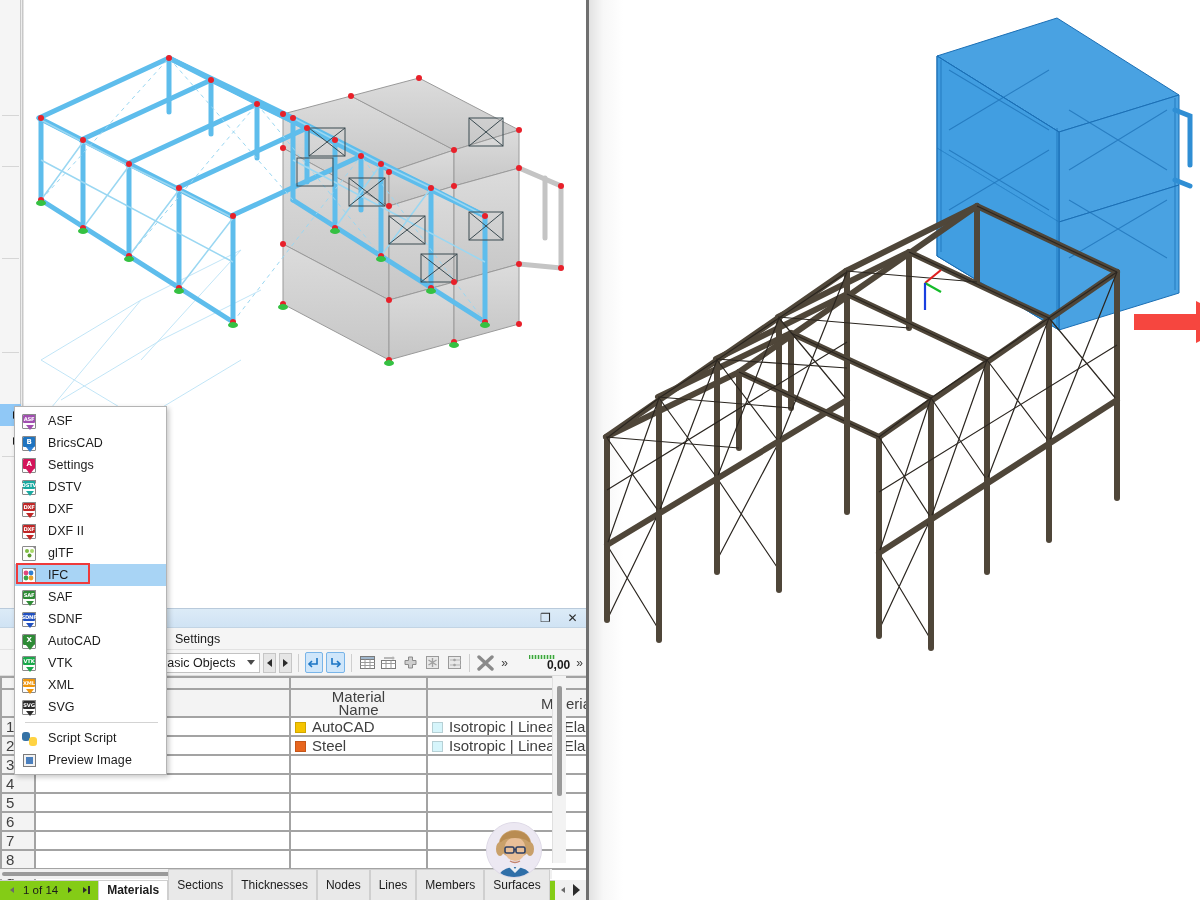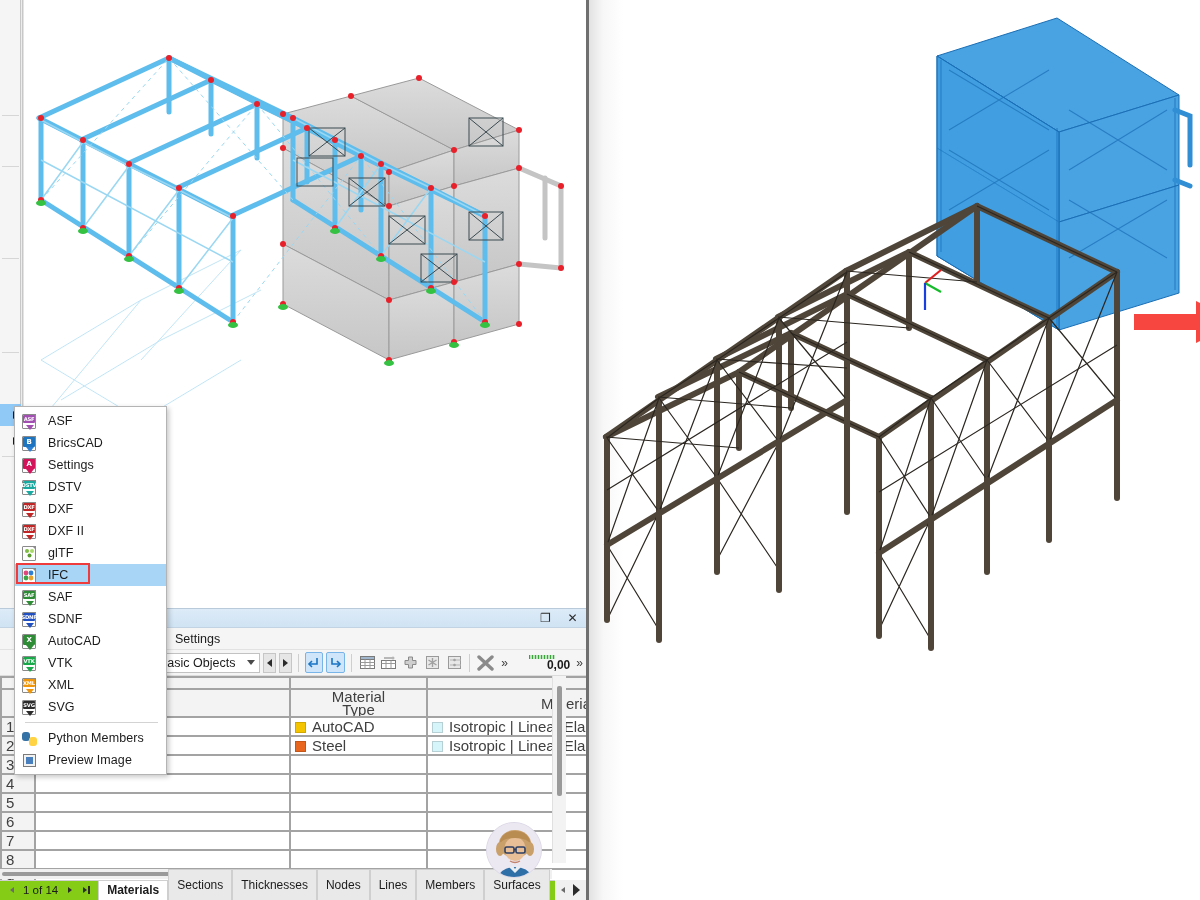--- a/index.html
+++ b/index.html
@@ -529,21 +529,21 @@
               <th class="grp" style="width:34px"></th>
               <th class="grp" style="width:255px"></th>
               <th class="grp" style="width:137px"></th>
               <th class="grp" style="width:214px"></th>
             </tr>
             <tr>
               <th></th>
               <th style="text-align:left">l Name</th>
               <th>
                 <span>Material</span><br>
-                <span>Type</span>
+                <span>Name</span>
               </th>
               <th style="text-align:right">Material Mode</th>
             </tr>
           </thead>
           <tbody>
             <tr>
               <td class="rownum">1</td>
               <td>1-1:2004/NA:2010</td>
               <td>
                 <span class="swatch" style="background:#f5c400"></span><span>AutoCAD</span>
@@ -803,21 +803,21 @@
 
       <div class="menu-sep"></div>
 
       <div class="mi">
         <span class="mi-icon">
           <span class="pyicon">
               <span class="b1"></span>
               <span class="b2"></span>
             </span>
         </span>
-        <span class="mi-label">Python Members</span>
+        <span class="mi-label">Script Script</span>
       </div>
 
       <div class="mi">
         <span class="mi-icon">
           <span class="previcon"></span>
         </span>
         <span class="mi-label">Preview Image</span>
       </div>
     </div>
 

